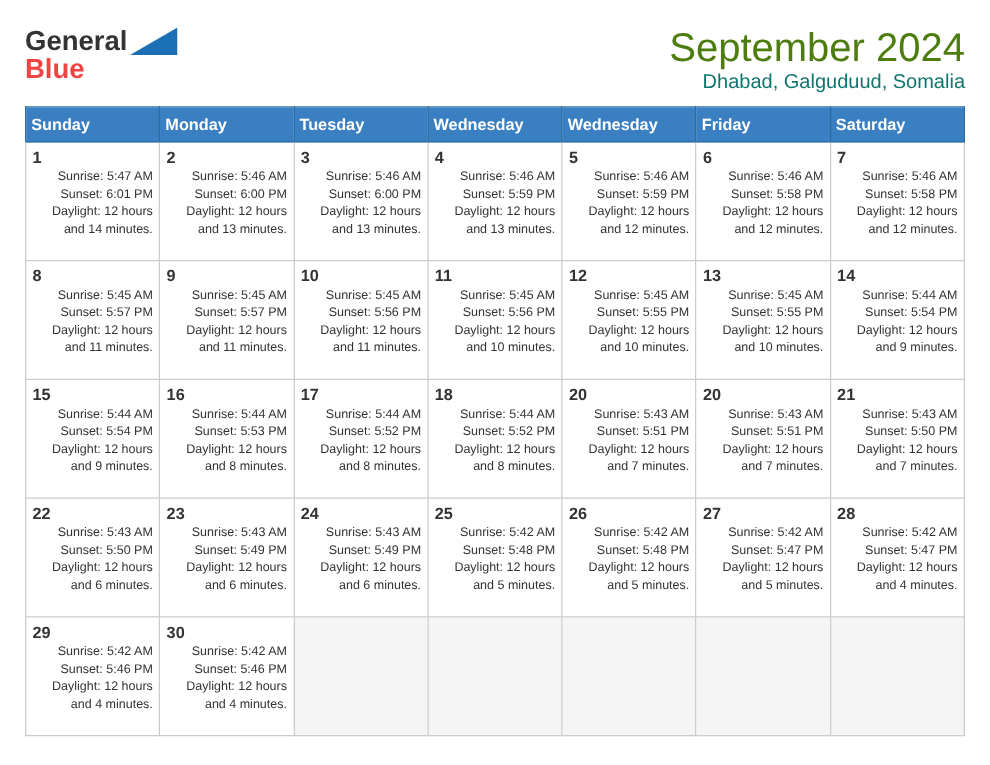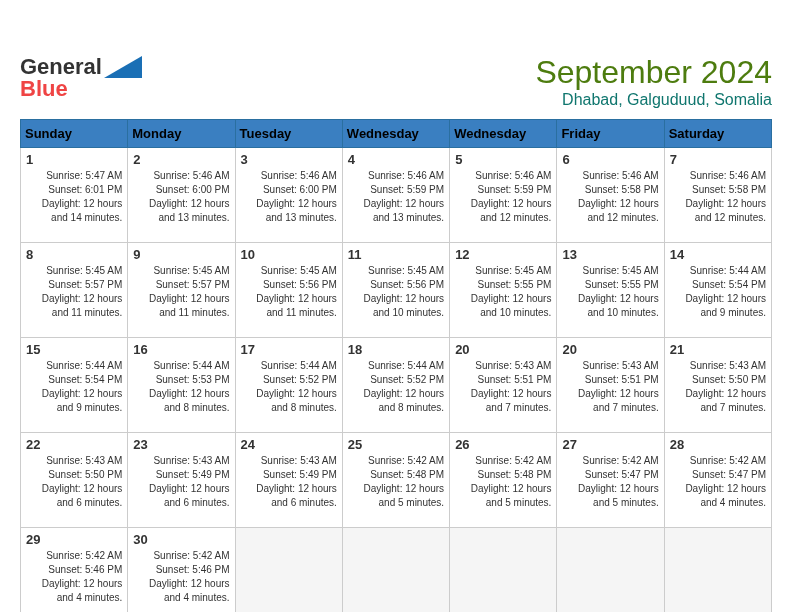--- a/index.html
+++ b/index.html
@@ -8,21 +8,20 @@
       background: #fff;
       width: 792px;
       min-height: 612px;
       padding: 20px;
     }
     .header-area {
       display: flex;
       justify-content: space-between;
       align-items: flex-start;
       margin-bottom: 10px;
-      margin-top: 34px;
     }
     .logo {
       display: flex;
       flex-direction: column;
       align-items: flex-start;
     }
     .title-area {
       text-align: right;
     }
     .month-title {
@@ -34,21 +33,21 @@
       font-size: 16px;
       color: #0f766e;
     }
     .calendar {
       width: 100%;
       border-collapse: collapse;
       font-size: 11px;
     }
     .calendar th {
       background: #3a7fc1;
-      color: #000000;
+      color: #ffffff;
       padding: 6px 4px;
       text-align: left;
       font-size: 13px;
       font-weight: bold;
       border: 1px solid #2a6fa0;
     }
     .calendar td {
       border: 1px solid #ccc;
       vertical-align: top;
       padding: 4px 5px;

